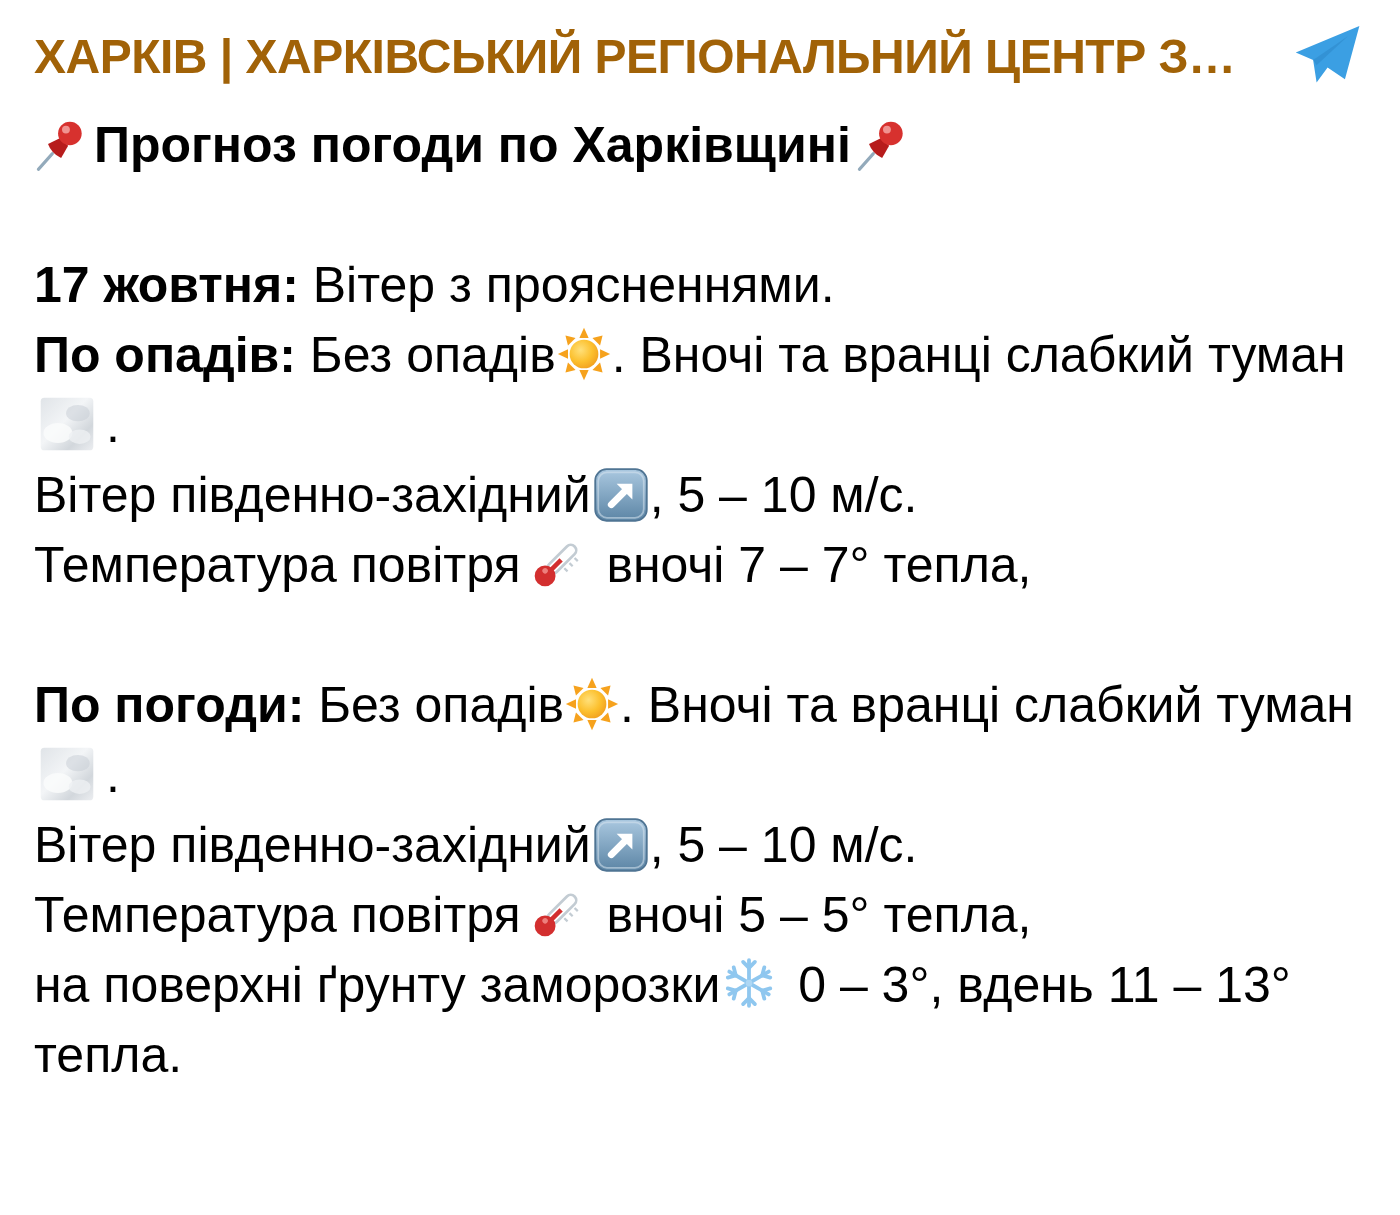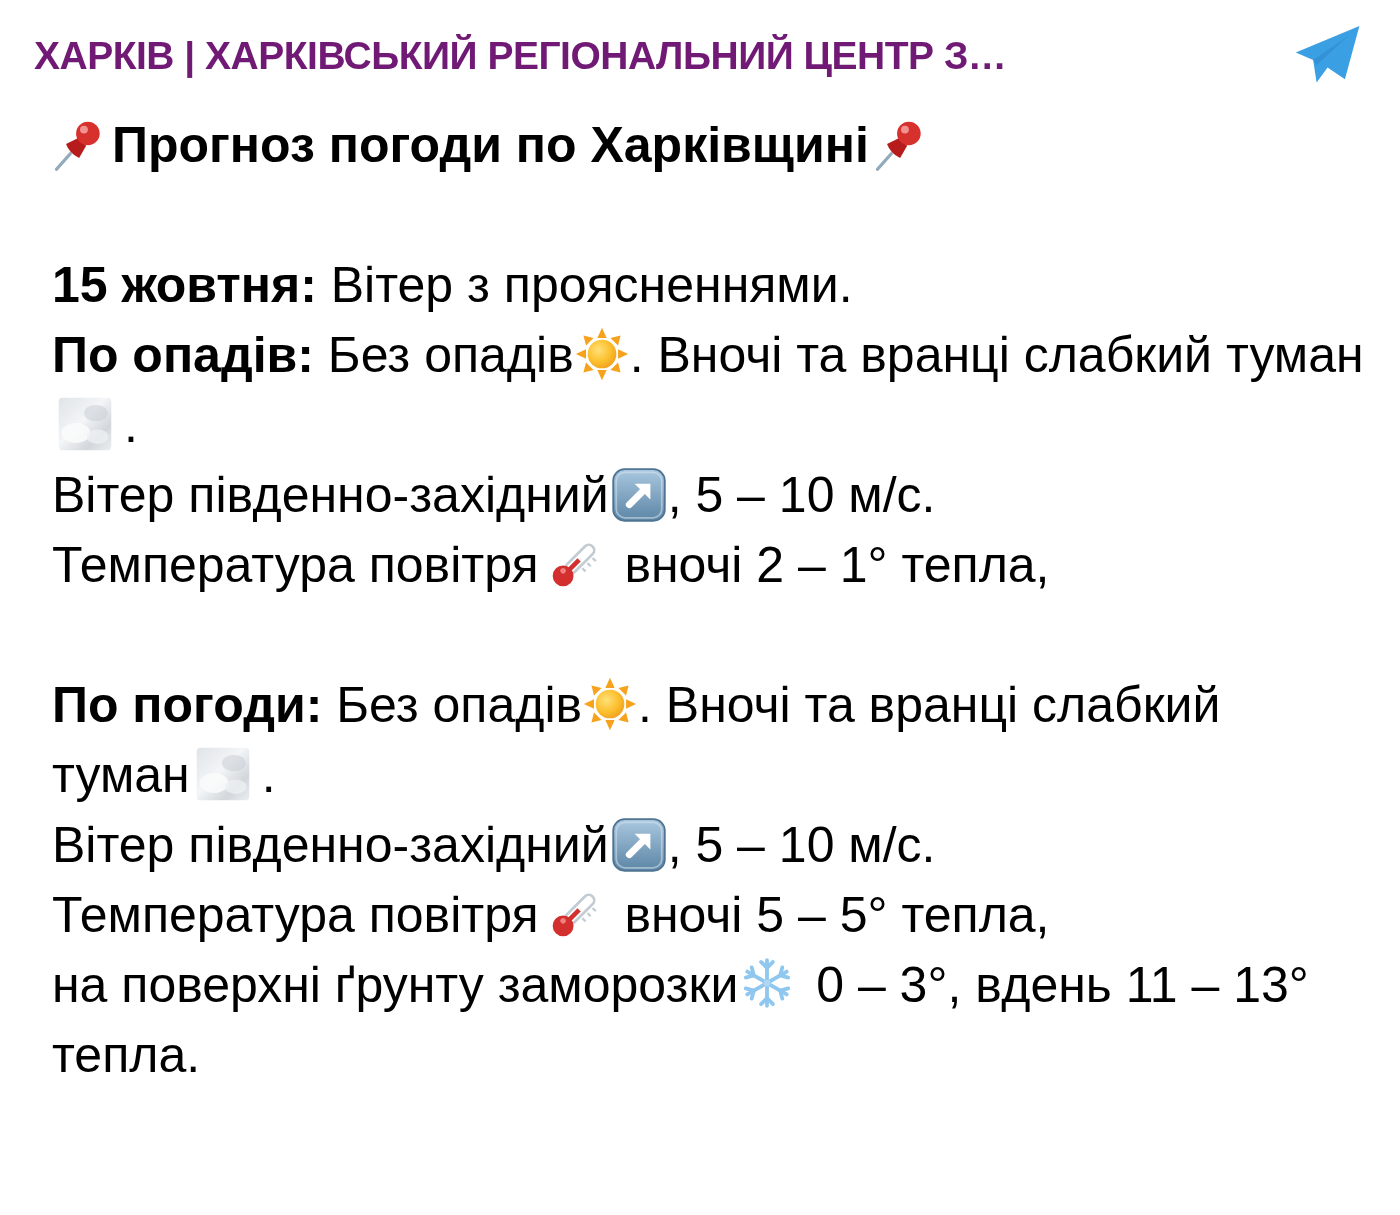--- a/index.html
+++ b/index.html
@@ -18,41 +18,41 @@
     padding: 16px 34px 0 34px;
   }
   
   .header {
     display: flex;
     align-items: center;
     justify-content: space-between;
     height: 80px;
   }
   .channel-title {
-    color: #701a75;
+    color: #a16207;
     font-weight: bold;
-    font-size: 39px;
+    font-size: 48px;
     letter-spacing: -0.5px;
     white-space: nowrap;
     overflow: hidden;
     max-width: 1250px;
   }
   .plane {
     width: 74px;
     height: 74px;
     flex: 0 0 auto;
     margin-right: 2px;
   }
   
   .msg {
     margin-top: 14px;
     font-size: 50px;
     line-height: 70px;
   }
-  .line { min-height: 70px; margin-left: 18px; }
+  .line { min-height: 70px; }
   .blank { height: 70px; }
   .b { font-weight: bold; }
   
   .emoji {
     display: inline-block;
     width: 54px;
     height: 54px;
     vertical-align: -9px;
   }
   .emoji.pin   { width: 56px; height: 56px; vertical-align: -10px; margin: 0 4px 0 0; }
@@ -169,41 +169,41 @@
       <svg class="emoji pin">
           <use href="#i-pin"></use>
         </svg><span class="b">Прогноз погоди по Харківщині</span><svg class="emoji pin trail">
           <use href="#i-pin"></use>
         </svg>
     </div>
 
     <div class="blank"></div>
 
     <div class="line">
-      <span class="b">15 жовтня:</span><span> Вітер з проясненнями.</span>
+      <span class="b">17 жовтня:</span><span> Вітер з проясненнями.</span>
     </div>
 
     <div class="line">
       <span class="b">По опадів:</span><span> Без опадів</span><svg class="emoji sun">
           <use href="#i-sun"></use>
         </svg><span>. Вночі та вранці слабкий туман</span><svg class="emoji fog">
           <use href="#i-fog"></use>
         </svg><span>.</span>
     </div>
 
     <div class="line">
       <span>Вітер південно-західний</span><svg class="emoji arrow">
           <use href="#i-arrow"></use>
         </svg><span>, 5 – 10 м/с.</span>
     </div>
 
     <div class="line">
       <span>Температура повітря</span><svg class="emoji thermo">
           <use href="#i-thermo"></use>
-        </svg><span> вночі 2 – 1° тепла,</span>
+        </svg><span> вночі 7 – 7° тепла,</span>
     </div>
 
 
     <div class="blank"></div>
 
     <div class="line">
       <span class="b">По погоди:</span><span> Без опадів</span><svg class="emoji sun">
           <use href="#i-sun"></use>
         </svg><span>. Вночі та вранці слабкий туман</span><svg class="emoji fog">
           <use href="#i-fog"></use>

